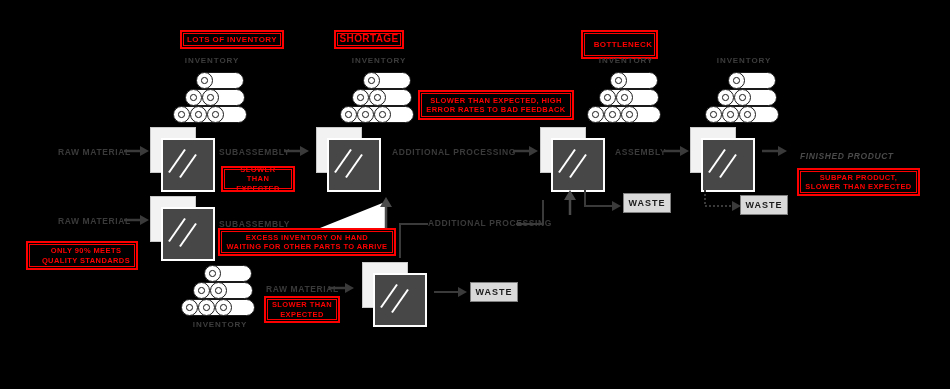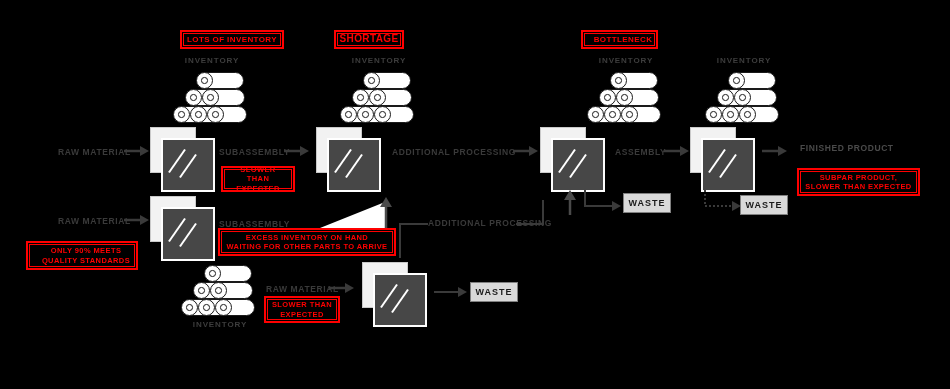--- a/index.html
+++ b/index.html
@@ -131,21 +131,21 @@
 </style>
 </head>
 <body>
 
 <div id="canvas">
 
   <div class="abs callout double" style="left:160px; top:30px; width:104px; height:19px; display:flex; align-items:center; justify-content:center; font-size:8px;margin-left:20px;">LOTS OF INVENTORY</div>
 
   <div class="abs callout double" style="left:334px; top:30px; width:70px; height:19px; display:flex; align-items:center; justify-content:center; font-size:10px;">SHORTAGE</div>
 
-  <div class="abs callout double" style="left:581px; top:30px; width:77px; height:19px; display:flex; align-items:center; justify-content:center; font-size:8px;padding-left:12px;">BOTTLENECK</div>
+  <div class="abs callout double" style="left:581px; top:30px; width:77px; height:29px; display:flex; align-items:center; justify-content:center; font-size:8px;padding-left:12px;">BOTTLENECK</div>
 
   <div class="abs inv-caption" style="left:160px; top:56px; width:104px;">INVENTORY</div>
   <div class="abs inv-caption" style="left:327px; top:56px; width:104px;">INVENTORY</div>
   <div class="abs inv-caption" style="left:574px; top:56px; width:104px;">INVENTORY</div>
   <div class="abs inv-caption" style="left:692px; top:56px; width:104px;">INVENTORY</div>
 
   <div class="inv-stack" style="left:160px; top:72px; width:104px; height:52px;">
     <div class="roll" style="left:36px; top:0px; width:48px; height:17px;"></div>
     <div class="roll-end" style="left:36px; top:0px; width:17px; height:17px;"></div>
     <div class="roll" style="left:25px; top:17px; width:60px; height:17px;"></div>
@@ -227,21 +227,21 @@
   <div class="abs stage-label" style="left:615px; top:148px;">ASSEMBLY</div>
   <svg class="arrow-svg" style="left:664px; top:145px;" width="26" height="12">
     <line x1="0" y1="6" x2="17" y2="6" stroke="#3a3a3a" stroke-width="2.5"></line>
     <polygon points="16,1 25,6 16,11" fill="#3a3a3a"></polygon>
   </svg>
 
   <svg class="arrow-svg" style="left:762px; top:145px;" width="26" height="12">
     <line x1="0" y1="6" x2="17" y2="6" stroke="#3a3a3a" stroke-width="2.5"></line>
     <polygon points="16,1 25,6 16,11" fill="#3a3a3a"></polygon>
   </svg>
-  <div class="abs stage-label light" style="left:800px; top:144px;">FINISHED PRODUCT</div>
+  <div class="abs stage-label light" style="left:800px; top:152px;font-style:italic;">FINISHED PRODUCT</div>
 
   <div class="node" style="left:150px; top:127px; width:64px; height:62px;">
     <div class="back-sheet" style="left:0; top:0; width:44px; height:44px;"></div>
     <div class="front-sheet" style="left:11px; top:11px; width:50px; height:50px;">
       <div class="slash" style="left:13px; top:7px; height:28px;"></div>
       <div class="slash" style="left:24px; top:12px; height:28px;"></div>
     </div>
   </div>
 
   <div class="node" style="left:316px; top:127px; width:64px; height:62px;">
@@ -332,20 +332,22 @@
     <polyline points="2,0 2,16 30,16" fill="none" stroke="#3a3a3a" stroke-width="2" stroke-dasharray="2 2"></polyline>
     <polygon points="29,11 38,16 29,21" fill="#3a3a3a"></polygon>
   </svg>
   <div class="abs waste-box" style="left:740px; top:195px; width:48px; height:20px;">WASTE</div>
 
   <div class="abs waste-box" style="left:470px; top:282px; width:48px; height:20px;">WASTE</div>
 
   <div class="abs callout double" style="left:221px; top:166px; width:74px; height:26px; display:flex; align-items:center; justify-content:center;">SLOWER THAN
 EXPECTED</div>
 
+  <div class="abs callout double" style="left:418px; top:90px; width:156px; height:30px; display:flex; align-items:center; justify-content:center;">SLOWER THAN EXPECTED, HIGH
+ERROR RATES TO BAD FEEDBACK</div>
 
   <div class="abs callout double" style="left:797px; top:168px; width:123px; height:28px; display:flex; align-items:center; justify-content:center;">SUBPAR PRODUCT,
 SLOWER THAN EXPECTED</div>
 
   <div class="abs callout double" style="left:26px; top:241px; width:112px; height:29px; display:flex; align-items:center; justify-content:center;padding-left:13px;">ONLY 90% MEETS
 QUALITY STANDARDS</div>
 
   <div class="abs callout double" style="left:218px; top:228px; width:178px; height:28px; display:flex; align-items:center; justify-content:center;">EXCESS INVENTORY ON HAND
 WAITING FOR OTHER PARTS TO ARRIVE</div>
 

